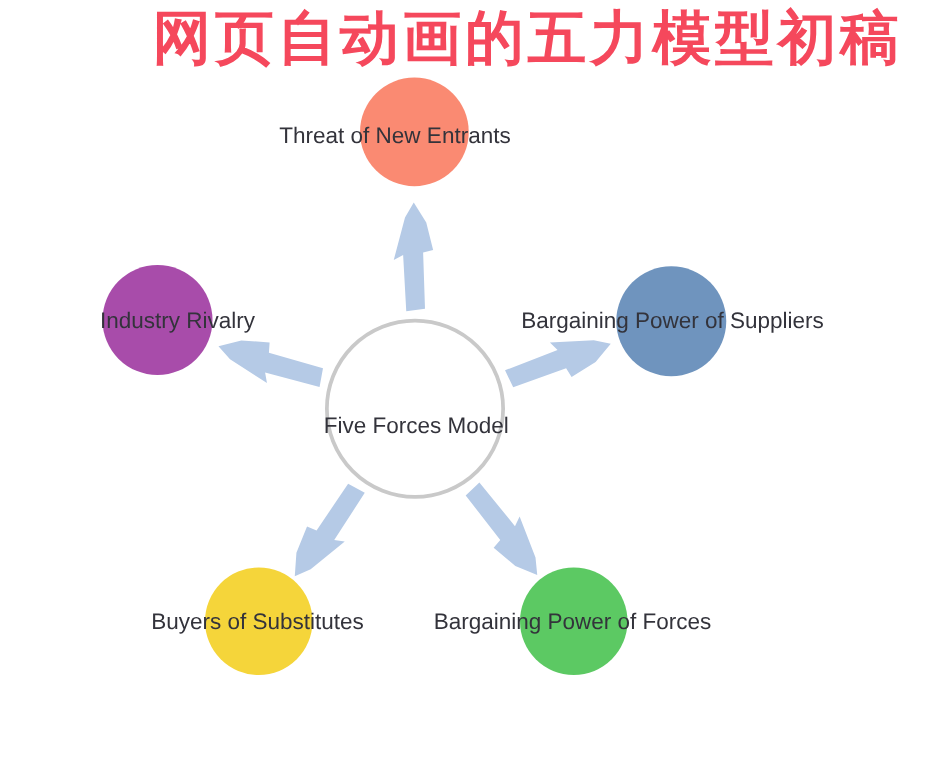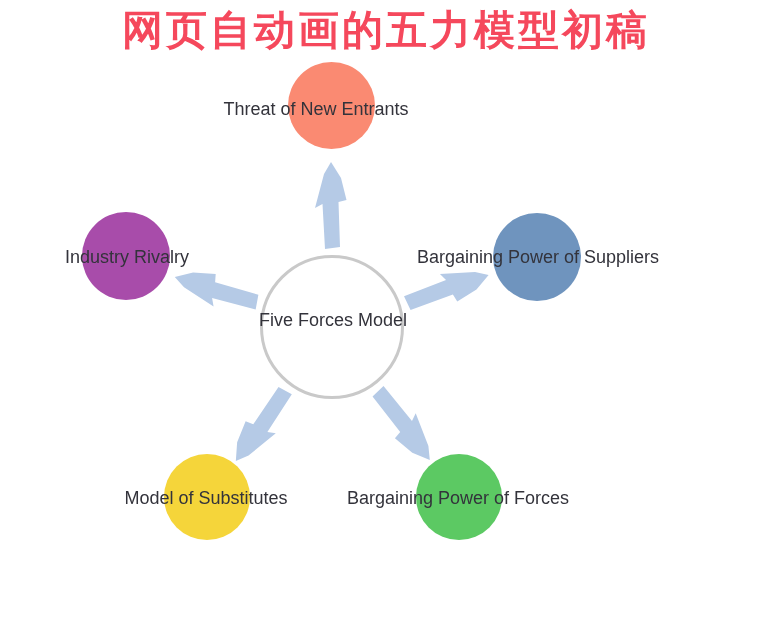--- a/index.html
+++ b/index.html
@@ -12,21 +12,21 @@
     width: 759px;
     height: 620px;
     background: #ffffff;
     overflow: hidden;
   }
   .title {
     position: absolute;
     left: 122px;
     top: 4px;
     margin: 0;
-    font-size: 41px;
+    font-size: 47px;
     line-height: 52px;
     font-weight: bold;
     letter-spacing: 3px;
     white-space: nowrap;
     font-family: Liberation Sans, sans-serif;
   }
   .arrows-layer {
     position: absolute;
     left: 0;
     top: 0;
@@ -49,24 +49,24 @@
   .node-rivalry      { left: 82px;  top: 212px; width: 88px; height: 88px; }
   .node-substitutes  { left: 164px; top: 454px; width: 86px; height: 86px; }
   .node-buyers       { left: 416px; top: 454px; width: 86px; height: 86px; }
   .label {
     position: absolute;
     transform: translate(-50%, -50%);
     white-space: nowrap;
     font-size: 18px;
     font-weight: 400;
   }
-  .label-center       { left: 333px; top: 320px; }
+  .label-center       { left: 333px; top: 341px; }
   .label-new-entrants { left: 316px; top: 109px; }
   .label-suppliers    { left: 538px; top: 257px; text-align: right; }
-  .label-rivalry      { left: 127px; top: 257px; }
+  .label-rivalry      { left: 142px; top: 257px; }
   .label-substitutes  { left: 206px; top: 498px; }
   .label-buyers       { left: 458px; top: 498px; }
 </style>
 </head>
 <body>
 
 <div class="canvas" style="color: rgb(51, 51, 59);">
 
   <h1 class="title" style="color: rgb(245, 72, 92);">网页自动画的五力模型初稿</h1>
 
@@ -85,16 +85,16 @@
   <div class="circle node-new-entrants" style="background: rgb(250, 138, 114);"></div>
   <div class="circle node-suppliers" style="background: rgb(111, 148, 190);"></div>
   <div class="circle node-rivalry" style="background: rgb(168, 76, 170);"></div>
   <div class="circle node-substitutes" style="background: rgb(245, 213, 58);"></div>
   <div class="circle node-buyers" style="background: rgb(92, 201, 99);"></div>
 
   <div class="label label-center">Five Forces Model</div>
   <div class="label label-new-entrants">Threat of New Entrants</div>
   <div class="label label-suppliers">Bargaining Power of Suppliers</div>
   <div class="label label-rivalry">Industry Rivalry</div>
-  <div class="label label-substitutes">Model of Substitutes</div>
+  <div class="label label-substitutes">Buyers of Substitutes</div>
   <div class="label label-buyers">Bargaining Power of Forces</div>
 
 </div>
 
 </body></html>

